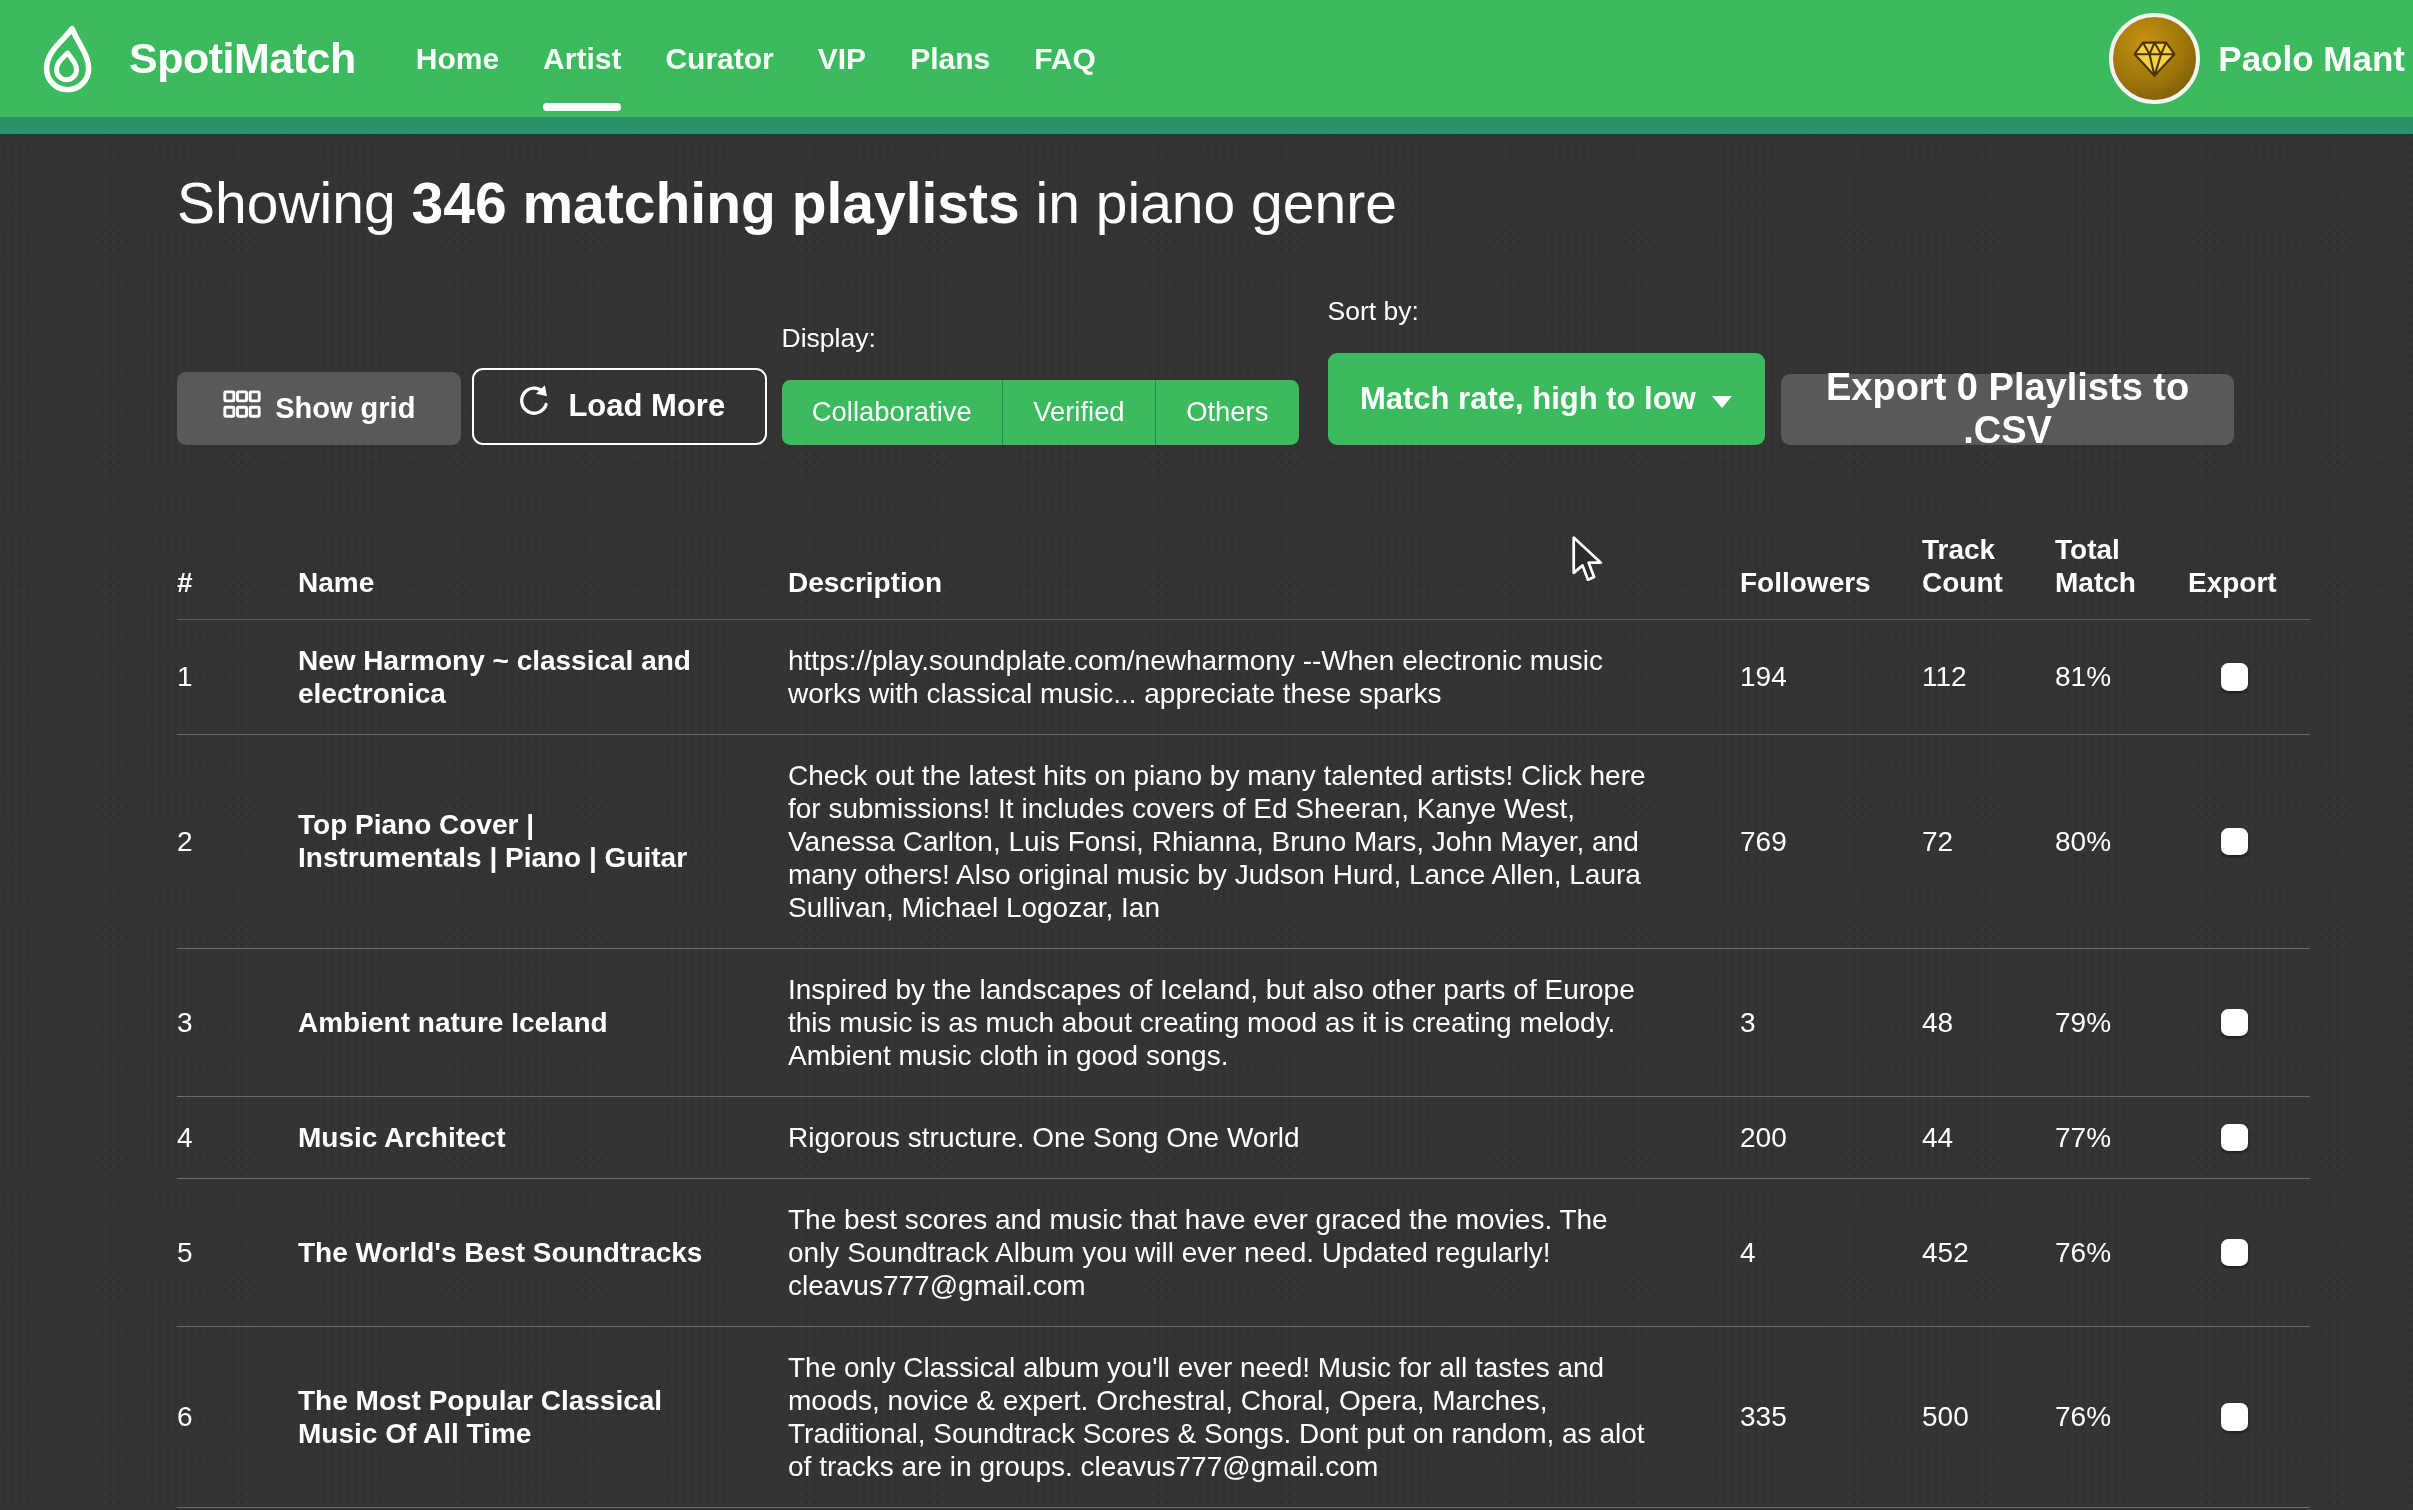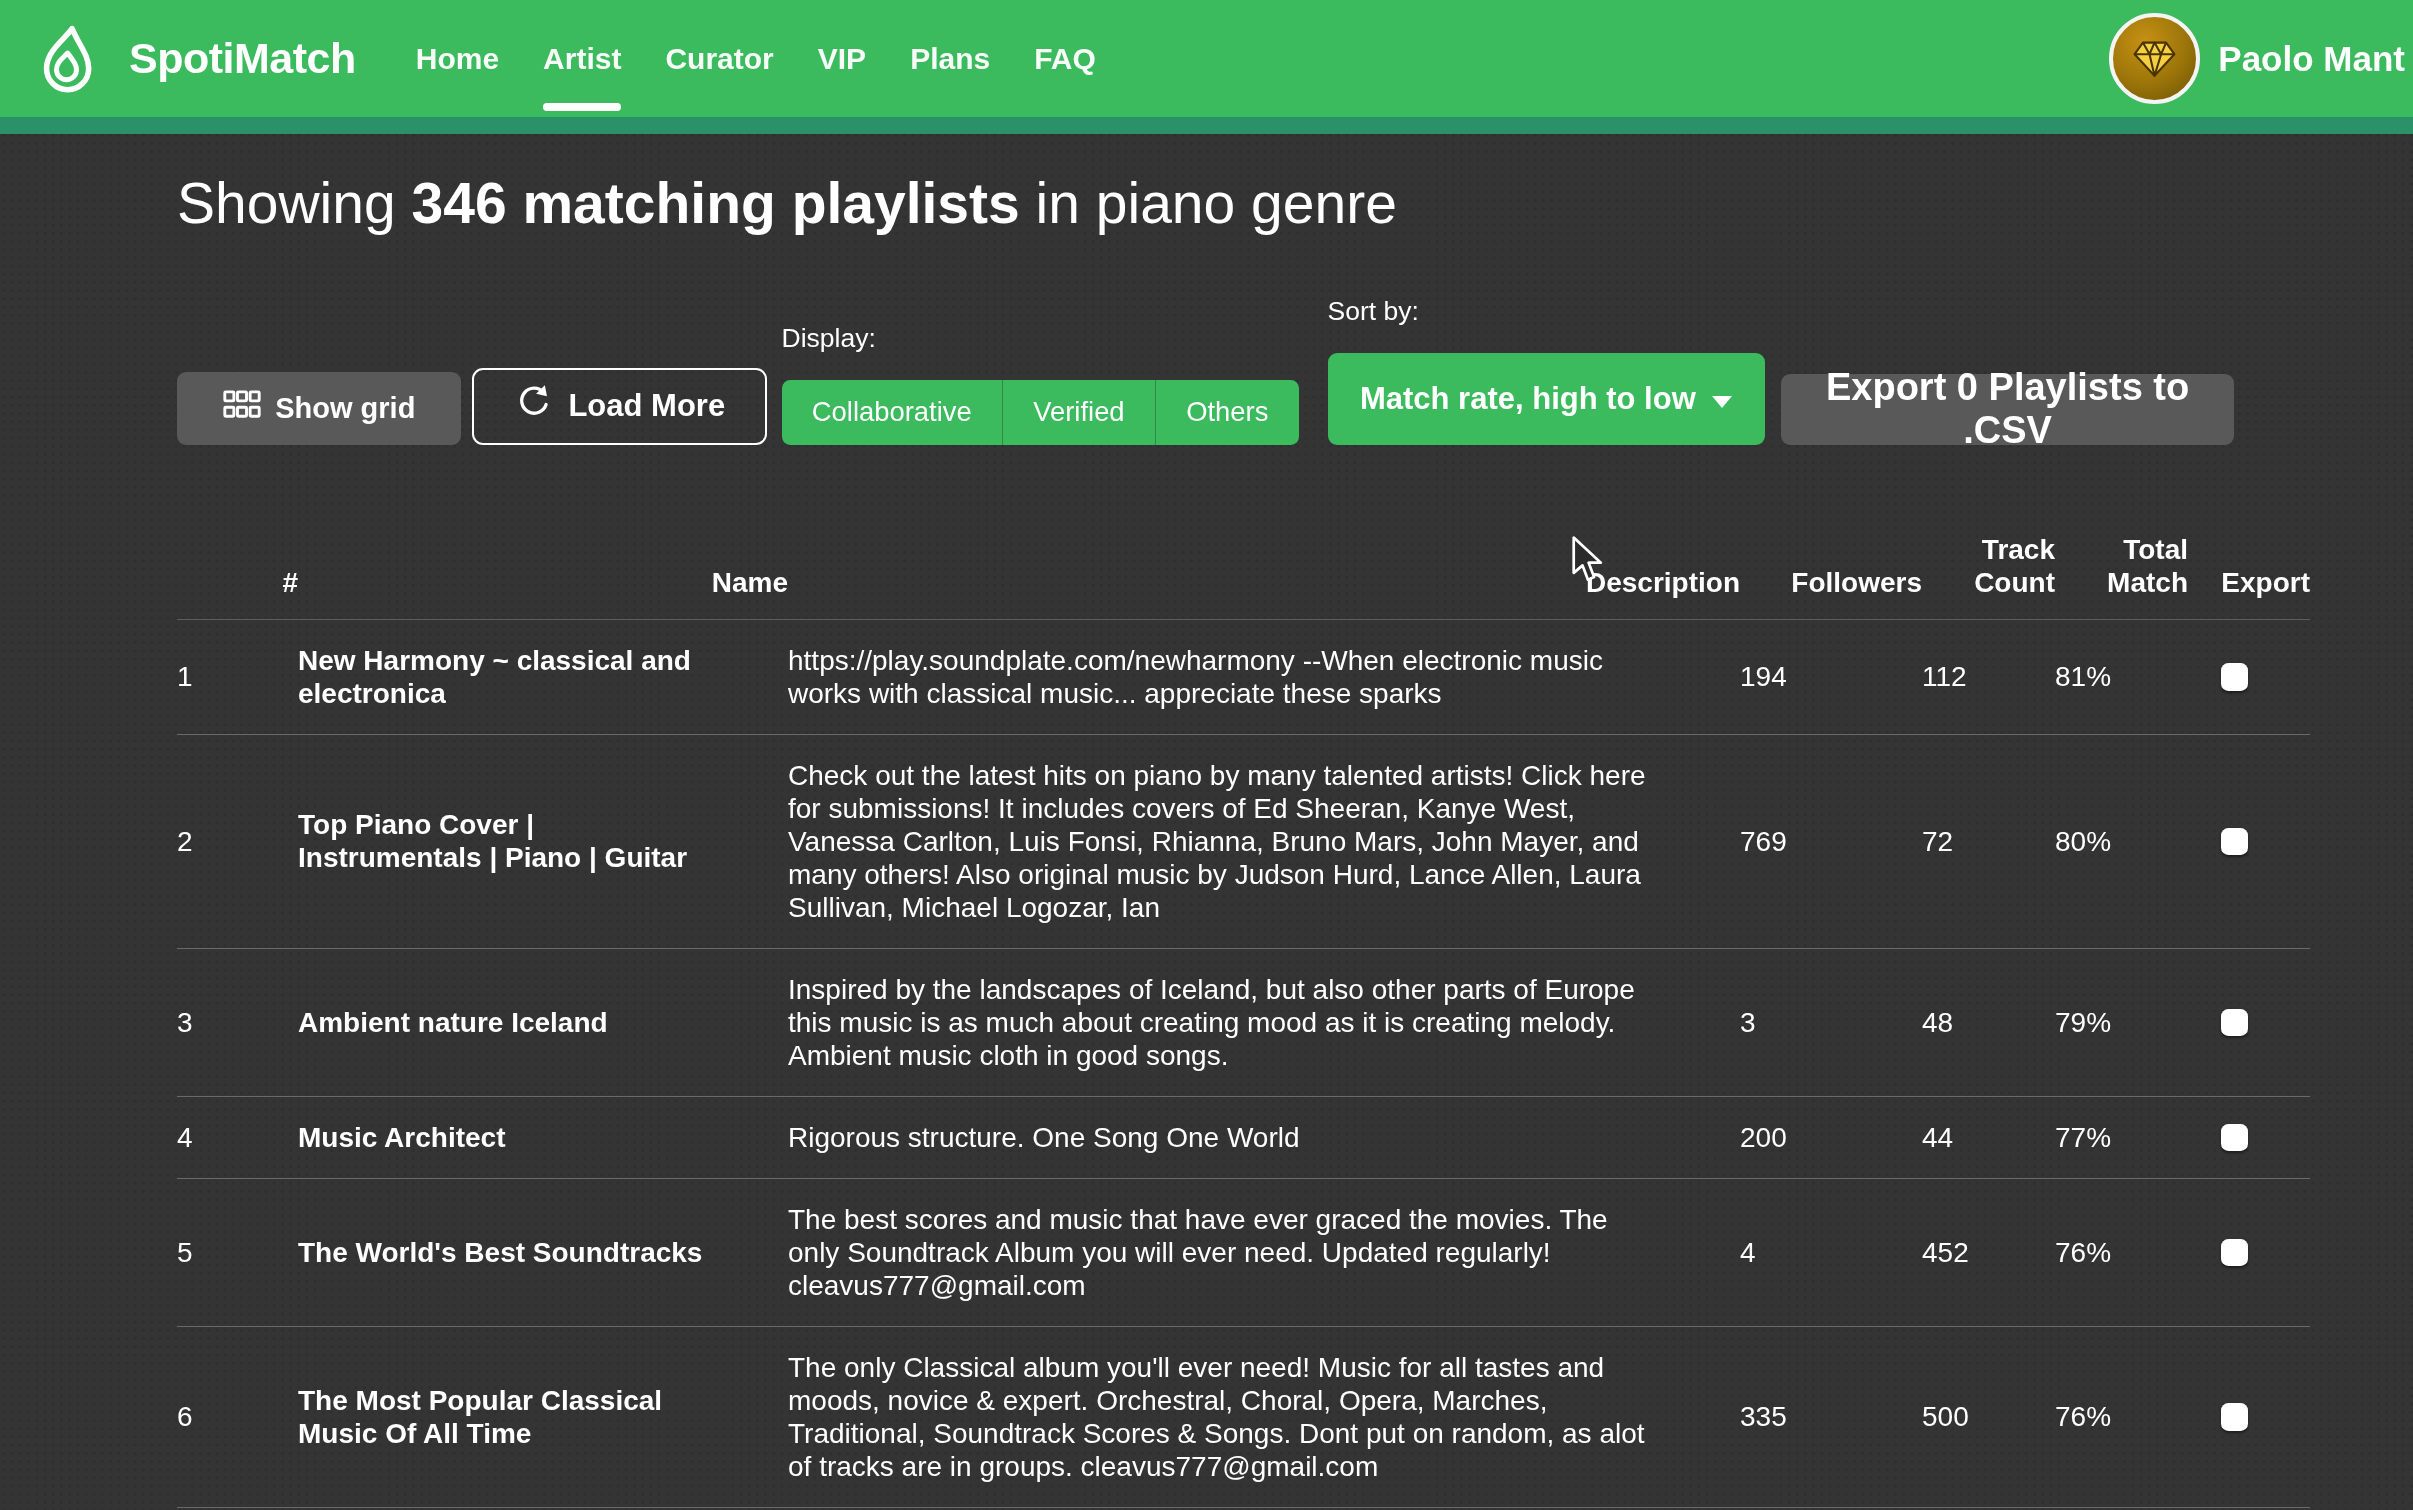--- a/index.html
+++ b/index.html
@@ -77,21 +77,21 @@
   .caret {
     width:0; height:0; border-left:10px solid transparent;
     border-right:10px solid transparent; border-top:12px solid #fff;
     margin-top:5.5px;
   }
   .btn-export { width:453px; height:71px; font-size:38px; font-weight:700; }
 
   
   table { border-collapse:collapse; width:2132px; table-layout:fixed; margin-top:57px; }
   th {
-    text-align:right; vertical-align:bottom; font-size:28px; font-weight:700;
+    text-align:left; vertical-align:bottom; font-size:28px; font-weight:700;
     line-height:33px; padding:31px 0 20px 0; border-bottom:1.8px solid #5d5d5d;
   }
   tbody tr:not(:first-child) { border-top:1.8px solid #696969; }
   td { font-size:28px; line-height:33px; vertical-align:middle; padding:24px 0; }
   td.c-rank { font-weight:500; }
   td.c-name { font-weight:700; padding-right:73px; }
   td.c-desc { padding-right:84px; }
   tr.partial td { padding-top:12.8px; }
   .checkbox {
     display:block; width:27.4px; height:27.4px; margin-left:33px;

